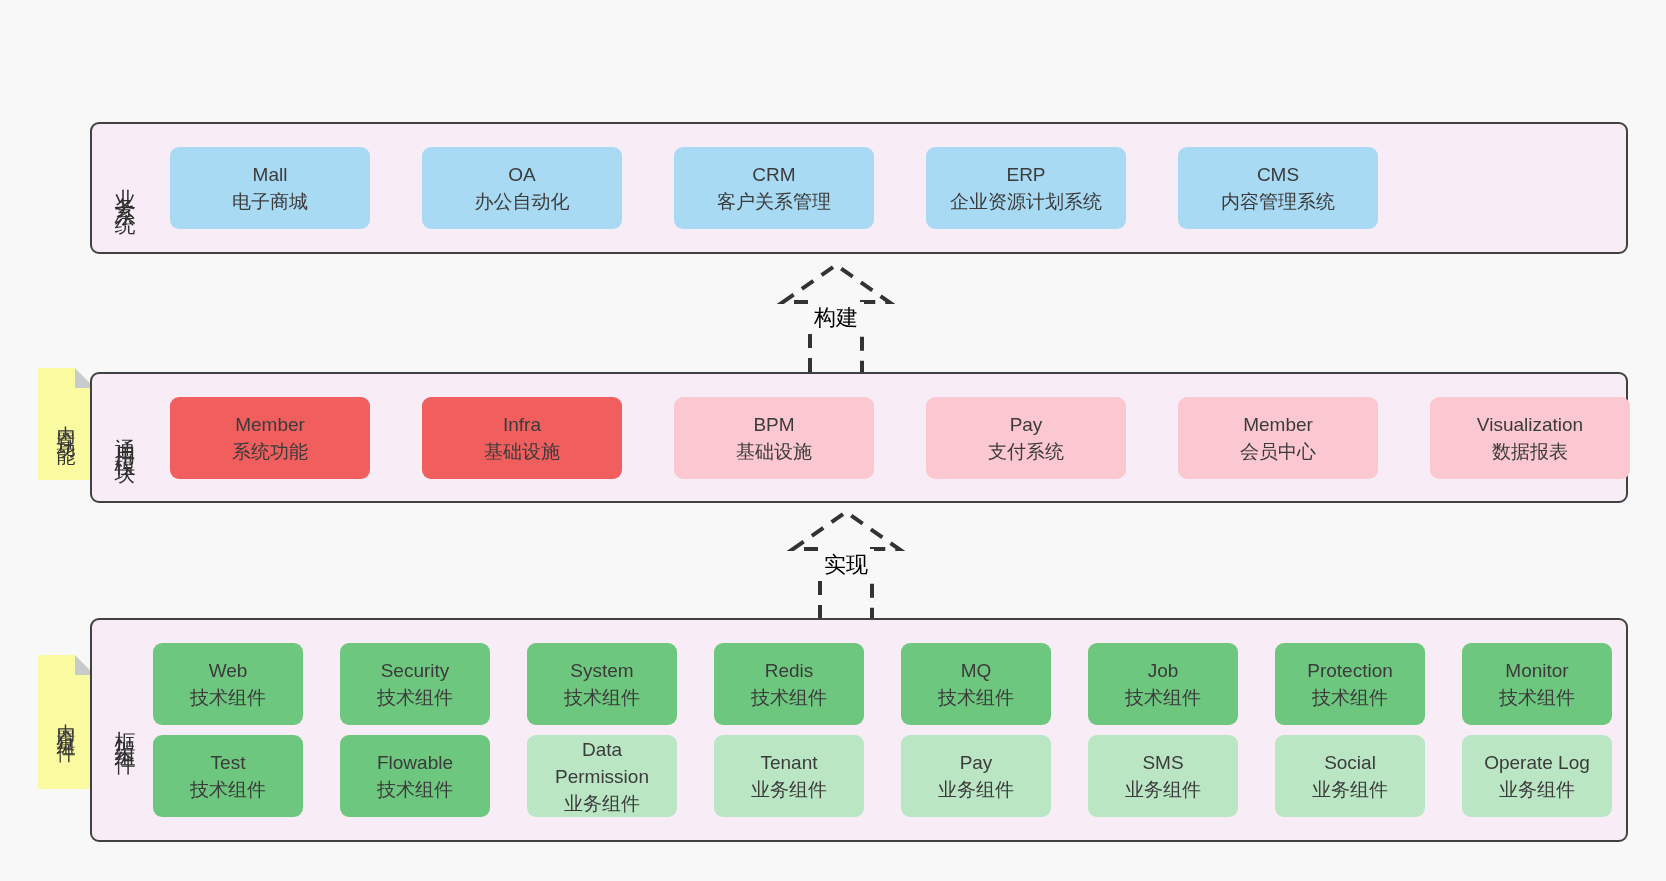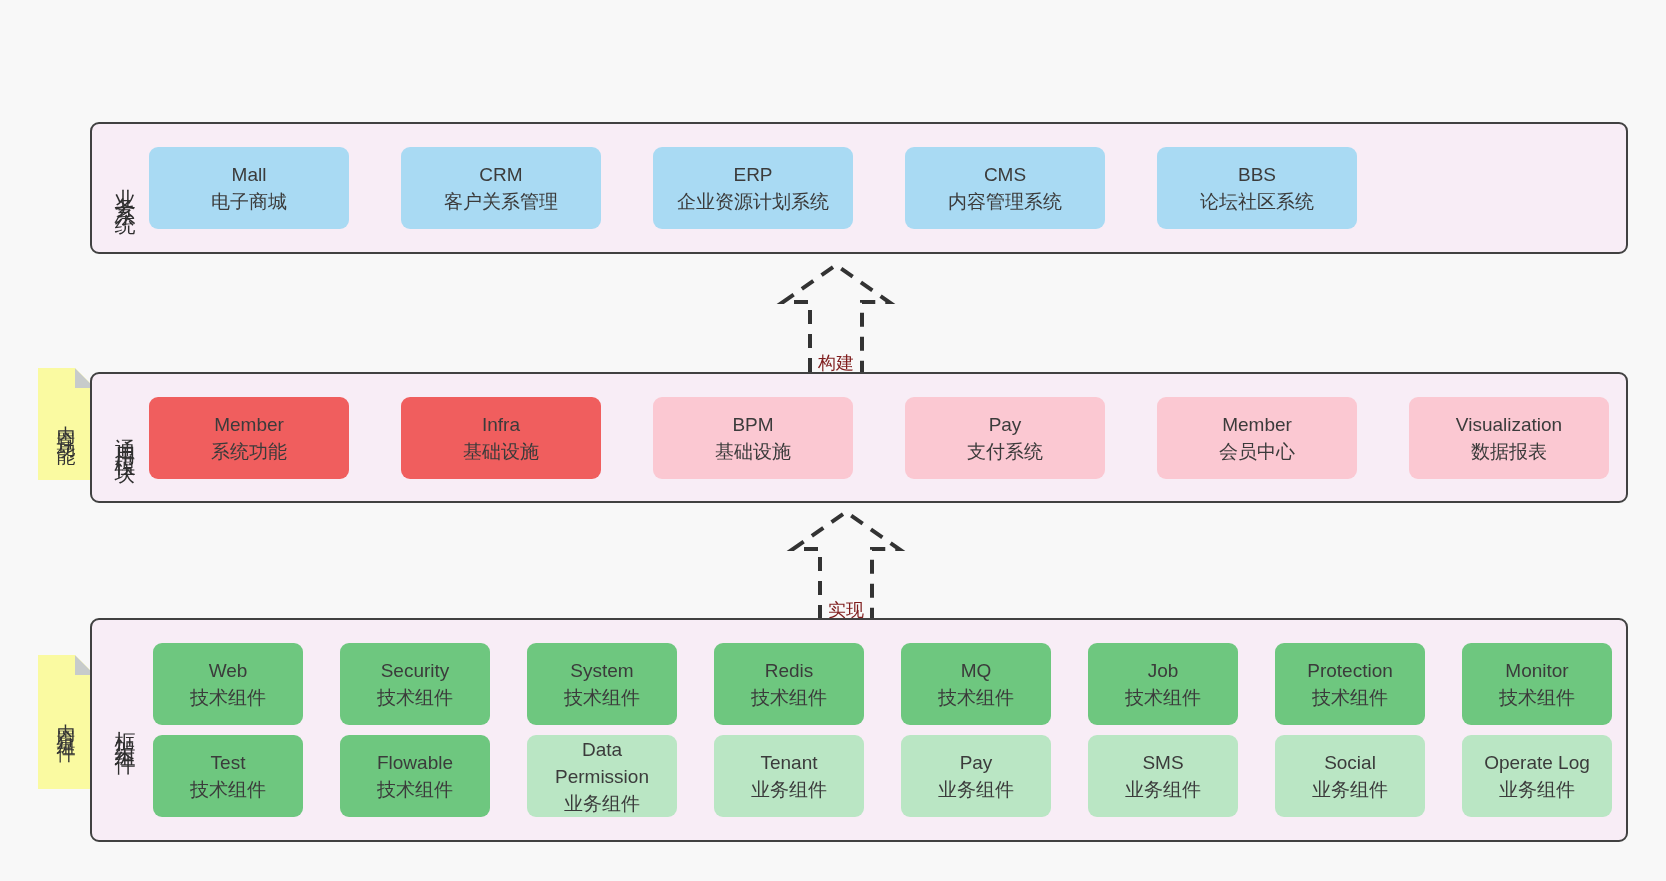--- a/index.html
+++ b/index.html
@@ -34,21 +34,21 @@
     border-radius:9px; display:flex; align-items:center; padding-left:12px;
   }
   .band1{top:122px; height:132px;}
   .band2{top:372px; height:131px;}
   .band3{top:618px; height:224px;}
   .v-label{
     writing-mode:vertical-rl; text-orientation:upright;
     width:32px; font-size:21px; letter-spacing:8px; color:#2f2f2f; line-height:1;
     text-align:center; flex:0 0 auto;
   }
-  .boxes{display:flex; gap:52px; margin-left:13px;}
+  .boxes{display:flex; gap:52px; margin-left:34px;}
   .box{
     width:200px; height:82px; border-radius:9px;
     display:flex; flex-direction:column; align-items:center; justify-content:center;
     text-align:center; font-size:19px; line-height:27px; color:var(--text);
     padding:0 6px;
   }
   .c-blue{background:var(--blue);}
   .c-red{background:var(--red);}
   .c-pink{background:var(--pink);}
   .c-green{background:var(--green);}
@@ -58,23 +58,22 @@
   .band3 .box{width:150px;}
   .narrow{display:inline-block; max-width:112px;}
 
   
   .arrow{position:absolute; width:150px; height:114px;}
   .arrow1{left:761px; top:258px;}
   .arrow2{left:771px; top:505px;text-decoration:underline;}
   .arrow svg{position:absolute; left:0; top:0;}
   .arrow-label{
     position:absolute; left:50%; top:44px; transform:translateX(-50%);
-    background:var(--page_bg); padding:1px 6px; font-size:18px; color:#7f1d1d;
+    background:var(--page_bg); padding:1px 6px; font-size:22px; color:#000000;
     white-space:nowrap;
-    margin-top:48px;
   }
 </style>
 </head>
 <body>
 
 <div class="stage">
 
   <div class="note note1">
     <svg class="fold" width="20" height="20" viewBox="0 0 20 20">
         <path d="M0 0 L20 20 L0 20 Z" fill="#c7cbcb"></path>
@@ -89,34 +88,34 @@
   </div>
 
   <section class="band band1">
     <div class="v-label">业务系统</div>
     <div class="boxes">
       <div class="box c-blue">
         <span>Mall</span>
         <span>电子商城</span>
       </div>
       <div class="box c-blue">
+        <span>OA</span>
+        <span>办公自动化</span>
+      </div>
+      <div class="box c-blue">
         <span>CRM</span>
         <span>客户关系管理</span>
       </div>
       <div class="box c-blue">
         <span>ERP</span>
         <span>企业资源计划系统</span>
       </div>
       <div class="box c-blue">
         <span>CMS</span>
         <span>内容管理系统</span>
-      </div>
-      <div class="box c-blue">
-        <span>BBS</span>
-        <span>论坛社区系统</span>
       </div>
     </div>
   </section>
 
   <div class="arrow arrow1">
     <svg width="150" height="114" viewBox="0 0 150 114">
       <path d="M49 114 L49 44 L22 44 L75 7 L128 44 L101 44 L101 114" fill="none" stroke="#333" stroke-width="4" stroke-dasharray="14 10"></path>
     </svg>
     <span class="arrow-label">构建</span>
   </div>

